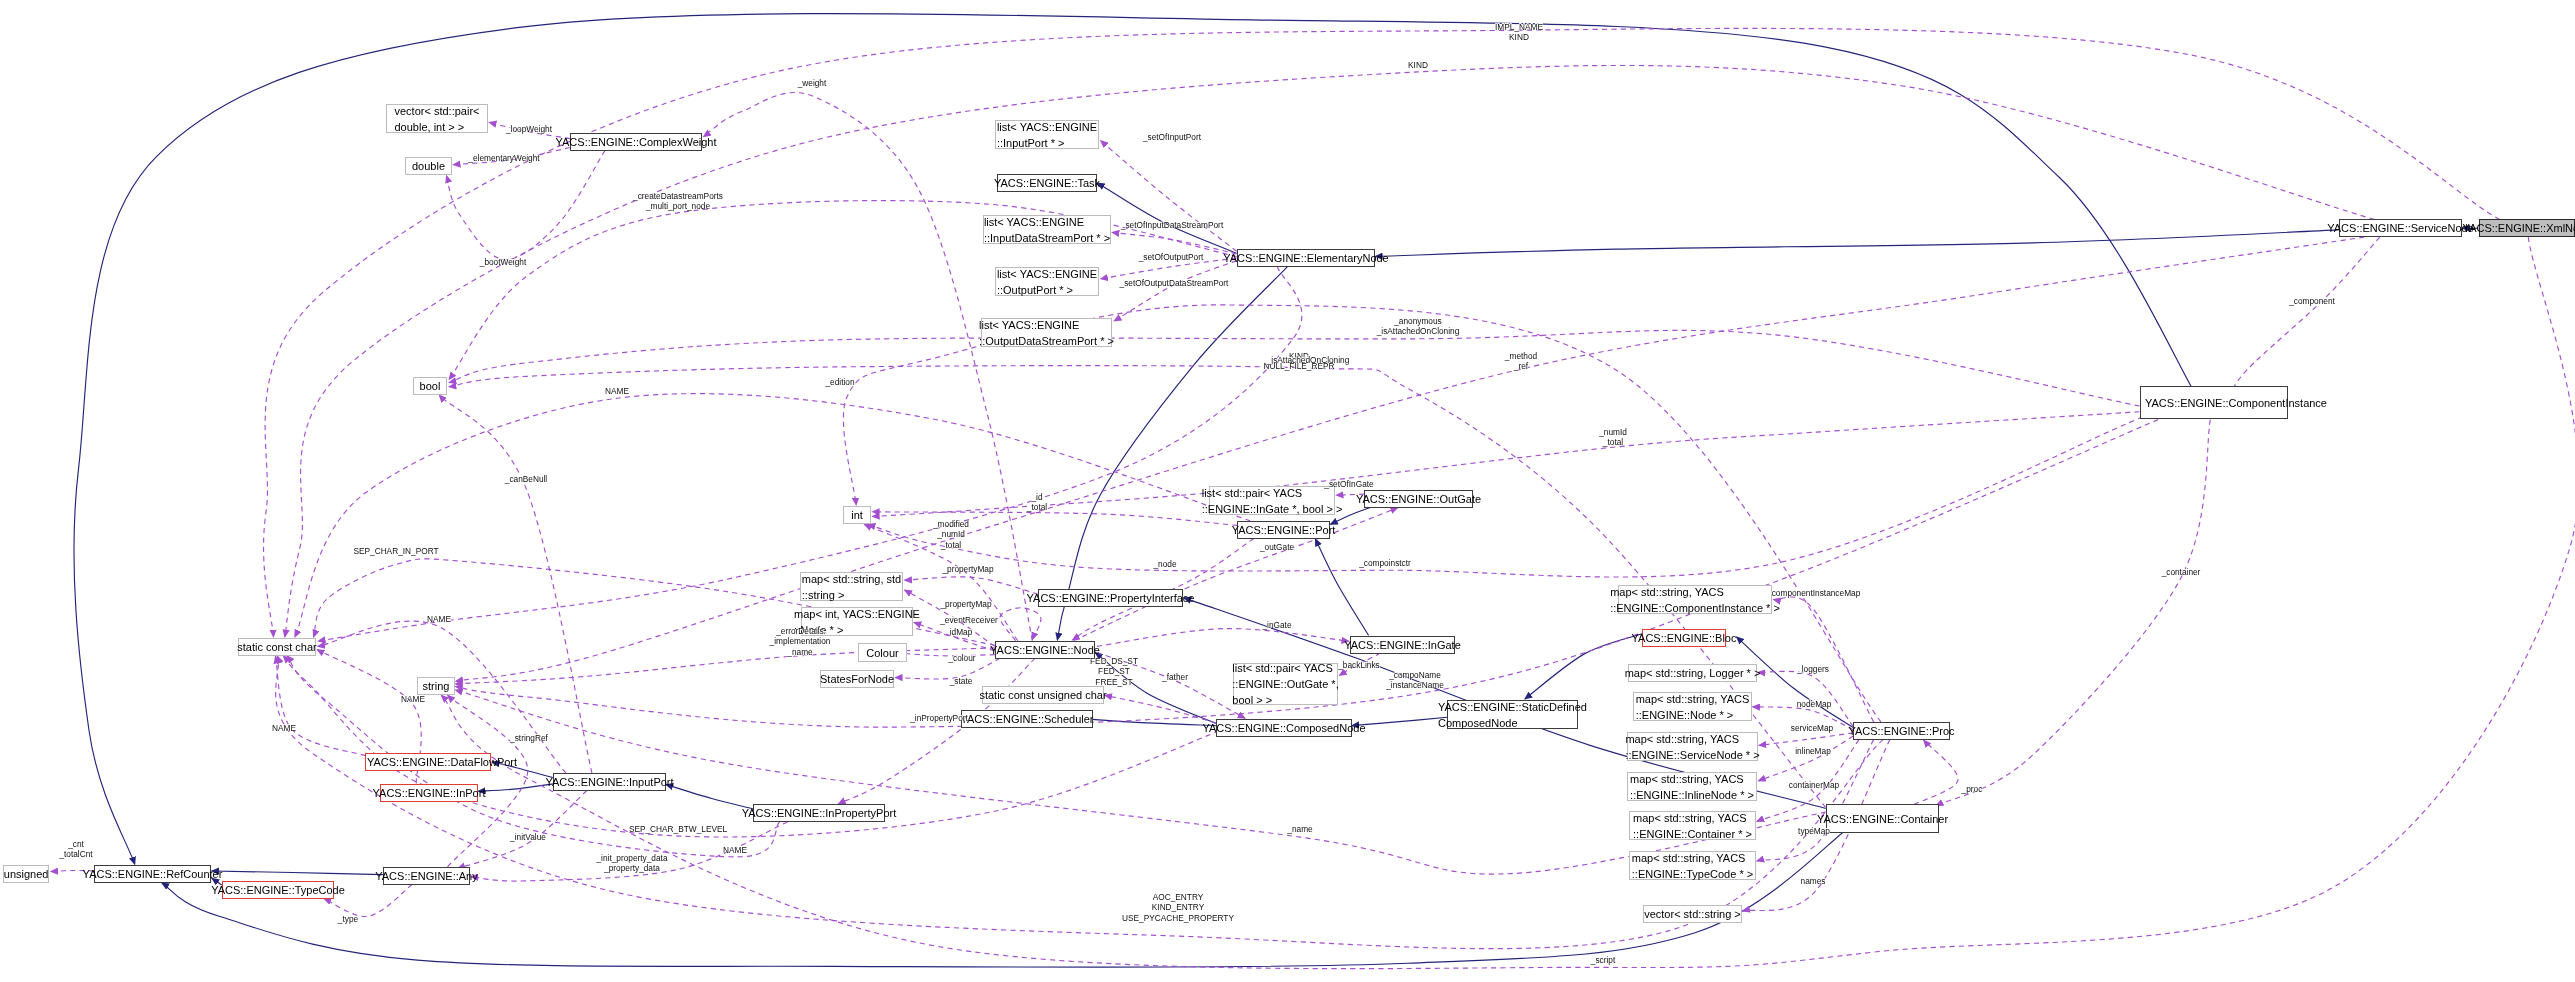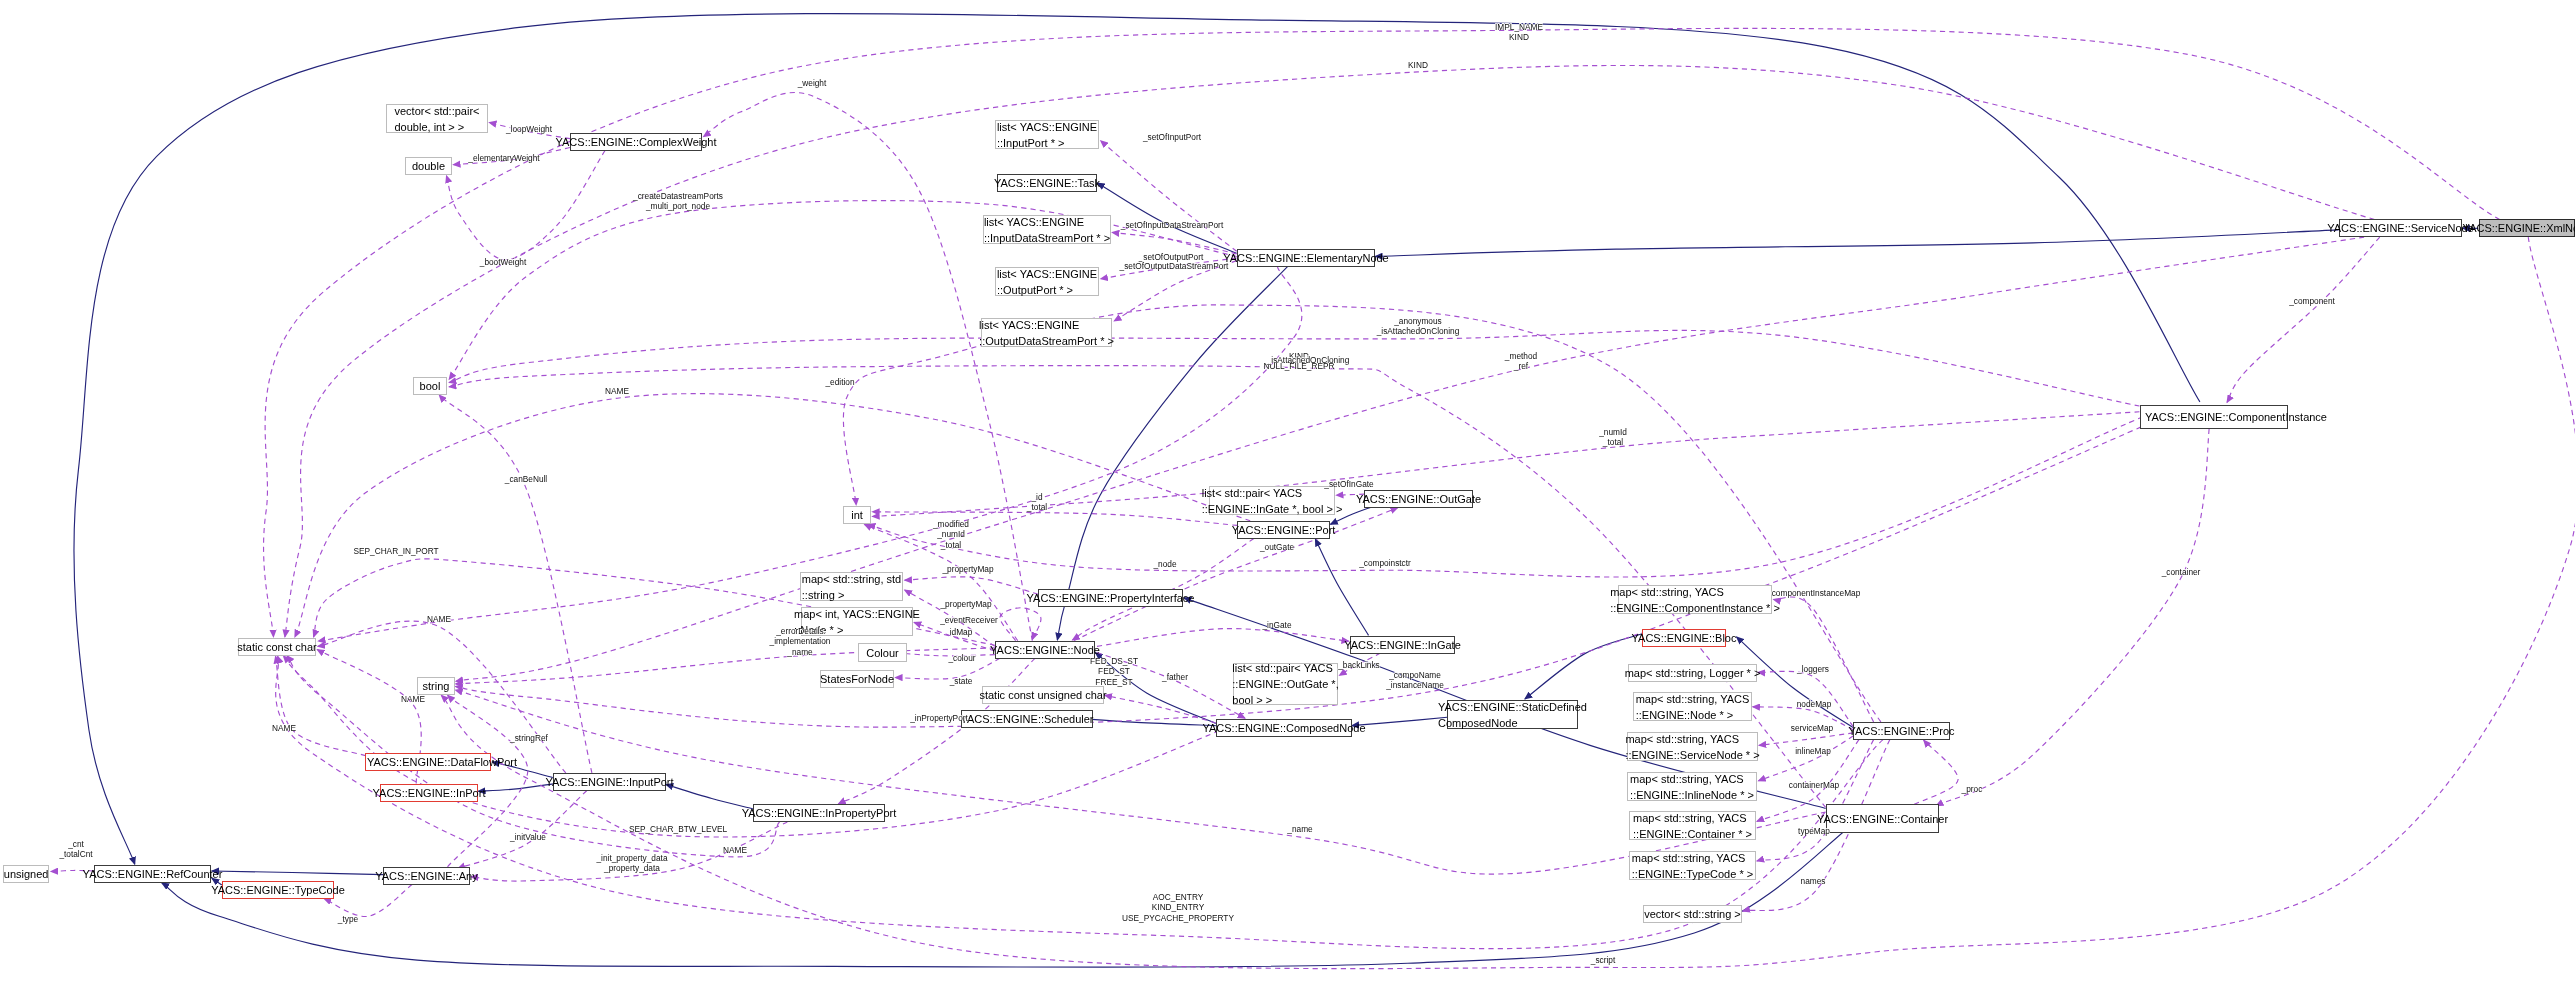--- a/index.html
+++ b/index.html
@@ -126,21 +126,21 @@
     <div class="box cls" style="left: 997px; top: 174px; width: 100px; height: 17.7px;">YACS::ENGINE::Task</div>
     <div class="box tpl" style="left: 983px; top: 215px; width: 128px; height: 29px;">list&lt; YACS::ENGINE
 ::InputDataStreamPort * &gt;</div>
     <div class="box tpl" style="left: 995px; top: 267px; width: 104px; height: 29px;">list&lt; YACS::ENGINE
 ::OutputPort * &gt;</div>
     <div class="box tpl" style="left: 981px; top: 318px; width: 131px; height: 29px;">list&lt; YACS::ENGINE
 ::OutputDataStreamPort * &gt;</div>
     <div class="box cls" style="left: 1237px; top: 249px; width: 138px; height: 17.7px;">YACS::ENGINE::ElementaryNode</div>
     <div class="box cls" style="left: 2339px; top: 219px; width: 123px; height: 17.7px;">YACS::ENGINE::ServiceNode</div>
     <div class="box main" style="left: 2479px; top: 219px; width: 96px; height: 17.7px;">YACS::ENGINE::XmlNode</div>
-    <div class="box cls" style="left: 2140px; top: 405px; width: 148px; height: 24px; padding-left: 44px;">YACS::ENGINE::ComponentInstance</div>
+    <div class="box cls" style="left: 2140px; top: 386px; width: 148px; height: 33px; padding-left: 44px;">YACS::ENGINE::ComponentInstance</div>
     <div class="box tpl" style="left: 413px; top: 377px; width: 34px; height: 17.7px;">bool</div>
     <div class="box tpl" style="left: 843px; top: 506px; width: 28px; height: 17.7px;">int</div>
     <div class="box tpl" style="left: 1209px; top: 486px; width: 126px; height: 29px;">list&lt; std::pair&lt; YACS
 ::ENGINE::InGate *, bool &gt; &gt;</div>
     <div class="box cls" style="left: 1364px; top: 490px; width: 109px; height: 17.7px;">YACS::ENGINE::OutGate</div>
     <div class="box cls" style="left: 1237px; top: 521px; width: 93px; height: 17.7px;">YACS::ENGINE::Port</div>
     <div class="box cls" style="left: 1038px; top: 589px; width: 145px; height: 17.7px;">YACS::ENGINE::PropertyInterface</div>
     <div class="box tpl" style="left: 800px; top: 572px; width: 103px; height: 29px;">map&lt; std::string, std
 ::string &gt;</div>
     <div class="box tpl" style="left: 801px; top: 607px; width: 112px; height: 29px;">map&lt; int, YACS::ENGINE
@@ -184,21 +184,21 @@
     <div class="box red" style="left: 380px; top: 784px; width: 98px; height: 17.7px;">YACS::ENGINE::InPort</div>
     <div class="box cls" style="left: 553px; top: 773px; width: 113px; height: 17.7px;">YACS::ENGINE::InputPort</div>
     <div class="box cls" style="left: 753px; top: 804px; width: 132px; height: 17.7px;">YACS::ENGINE::InPropertyPort</div>
     <div class="edge-label" style="left: 529px; top: 129px;">_loopWeight</div>
     <div class="edge-label" style="left: 504px; top: 158px;">_elementaryWeight</div>
     <div class="edge-label" style="left: 503px; top: 262px;">_bootWeight</div>
     <div class="edge-label" style="left: 812px; top: 83px;">_weight</div>
     <div class="edge-label" style="left: 1172px; top: 137px;">_setOfInputPort</div>
     <div class="edge-label" style="left: 1172px; top: 225px;">_setOfInputDataStreamPort</div>
     <div class="edge-label" style="left: 1171px; top: 257px;">_setOfOutputPort</div>
-    <div class="edge-label" style="left: 1174px; top: 266px;">_setOfOutputDataStreamPort</div>
+    <div class="edge-label" style="left: 1174px; top: 283px;">_setOfOutputDataStreamPort</div>
     <div class="edge-label" style="left: 1299px; top: 361px;">KIND
 NULL_FILE_REPR</div>
     <div class="edge-label" style="left: 1519px; top: 32px;">IMPL_NAME
 KIND</div>
     <div class="edge-label" style="left: 1418px; top: 65px;">KIND</div>
     <div class="edge-label" style="left: 2312px; top: 301px;">_component</div>
     <div class="edge-label" style="left: 1418px; top: 326px;">_anonymous
 _isAttachedOnCloning</div>
     <div class="edge-label" style="left: 1308px; top: 360px;">_isAttachedOnCloning</div>
     <div class="edge-label" style="left: 1521px; top: 361px;">_method

